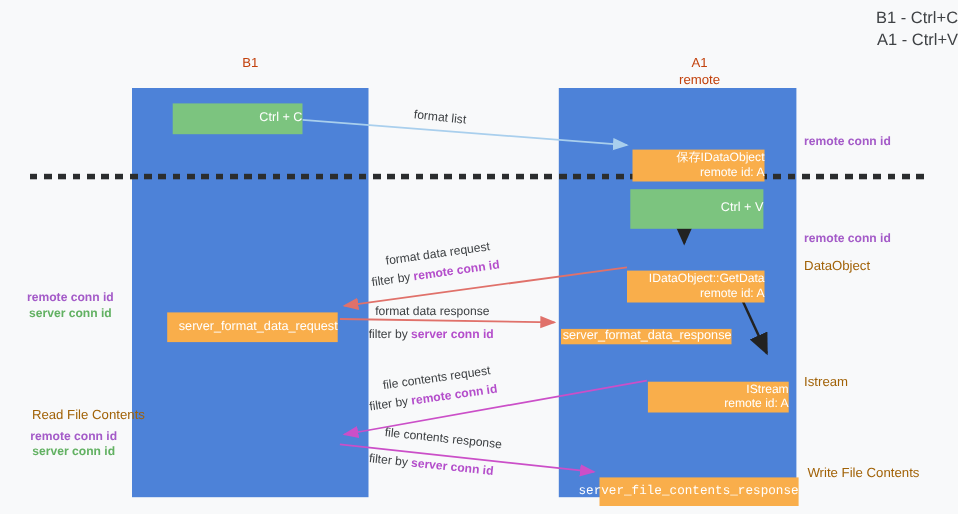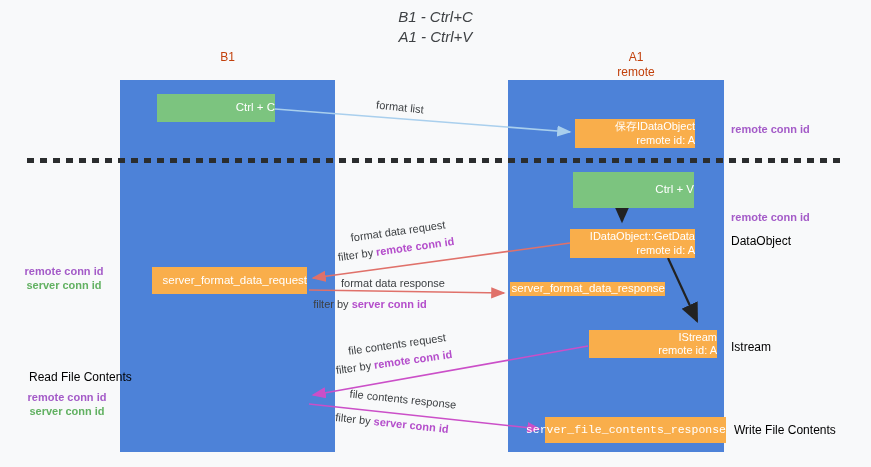--- a/index.html
+++ b/index.html
@@ -10,47 +10,47 @@
   }
   .canvas{
     position:relative;
     width:871px;height:467px;
     background:#f8f9fa;
     overflow:hidden;
   }
   .abs{position:absolute;}
   .title{
     left:0;top:7;width:100%;
-    text-align:center;
-    font-size:15px;color:#3f4245;line-height:20px;font-style:italic;
+    text-align:right;
+    font-size:15px;color:#3f4245;line-height:20px;
   }
   .lane{
     background:#4d82d8;
   }
   .lane-header{
     text-align:center;font-size:12px;color:#c2410c;line-height:15px;
   }
   .node{
     color:#fff;
     display:flex;flex-direction:column;align-items:flex-end;justify-content:center;
     text-align:center;
     font-size:11.5px;line-height:13.5px;
     box-sizing:border-box;
   }
   .node.green{background:#7cc47f;}
-  .node.orange{background:#f9ae4b;}
+  .node.orange{background:#f9ae4b;margin-top:17px;}
   .edge-label{
     white-space:nowrap;
     font-size:11px;color:#3d4043;
     transform:translate(-50%,-50%);
   }
   .edge-label.rneg{transform:translate(-50%,-50%) rotate(-8deg);}
   .edge-label.rpos{transform:translate(-50%,-50%) rotate(6deg);}
   .hl-magenta{color:#b44ecb;font-weight:bold;margin-left:3px;}
-  .side-label{white-space:nowrap;font-size:12px;color:#000000;}
+  .side-label{white-space:nowrap;font-size:12px;color:#a16207;}
   .conn-purple{color:#a45bc8;font-weight:bold;font-size:11px;white-space:nowrap;}
   .conn-green{color:#62b162;font-weight:bold;font-size:11px;white-space:nowrap;}
   .left-note{text-align:center;line-height:14px;}
   .dashed-line{
     height:5px;
     background:repeating-linear-gradient(90deg,#2b2d2e 0 7px,transparent 7px 13px);
   }
   svg.arrows{position:absolute;left:0;top:0;pointer-events:none;}
 </style>
 </head>
@@ -130,21 +130,21 @@
   </div>
 
   <div class="abs edge-label rpos" style="left:400px;top:107px;">format list</div>
 
   <div class="abs edge-label rneg" style="left:398px;top:231px;">format data request</div>
   <div class="abs edge-label rneg" style="left:396px;top:249px;">
     <span>filter by</span><span class="hl-magenta">remote conn id</span>
   </div>
 
   <div class="abs edge-label" style="left:393px;top:283px;">format data response</div>
-  <div class="abs edge-label" style="left:370px;top:304px;">
+  <div class="abs edge-label" style="left:392px;top:304px;">
     <span>filter by</span><span class="hl-magenta">server conn id</span>
   </div>
 
   <div class="abs edge-label rneg" style="left:397px;top:344px;">file contents request</div>
   <div class="abs edge-label rneg" style="left:394px;top:362px;">
     <span>filter by</span><span class="hl-magenta">remote conn id</span>
   </div>
 
   <div class="abs edge-label rpos" style="left:403px;top:399px;">file contents response</div>
   <div class="abs edge-label rpos" style="left:392px;top:423px;">

